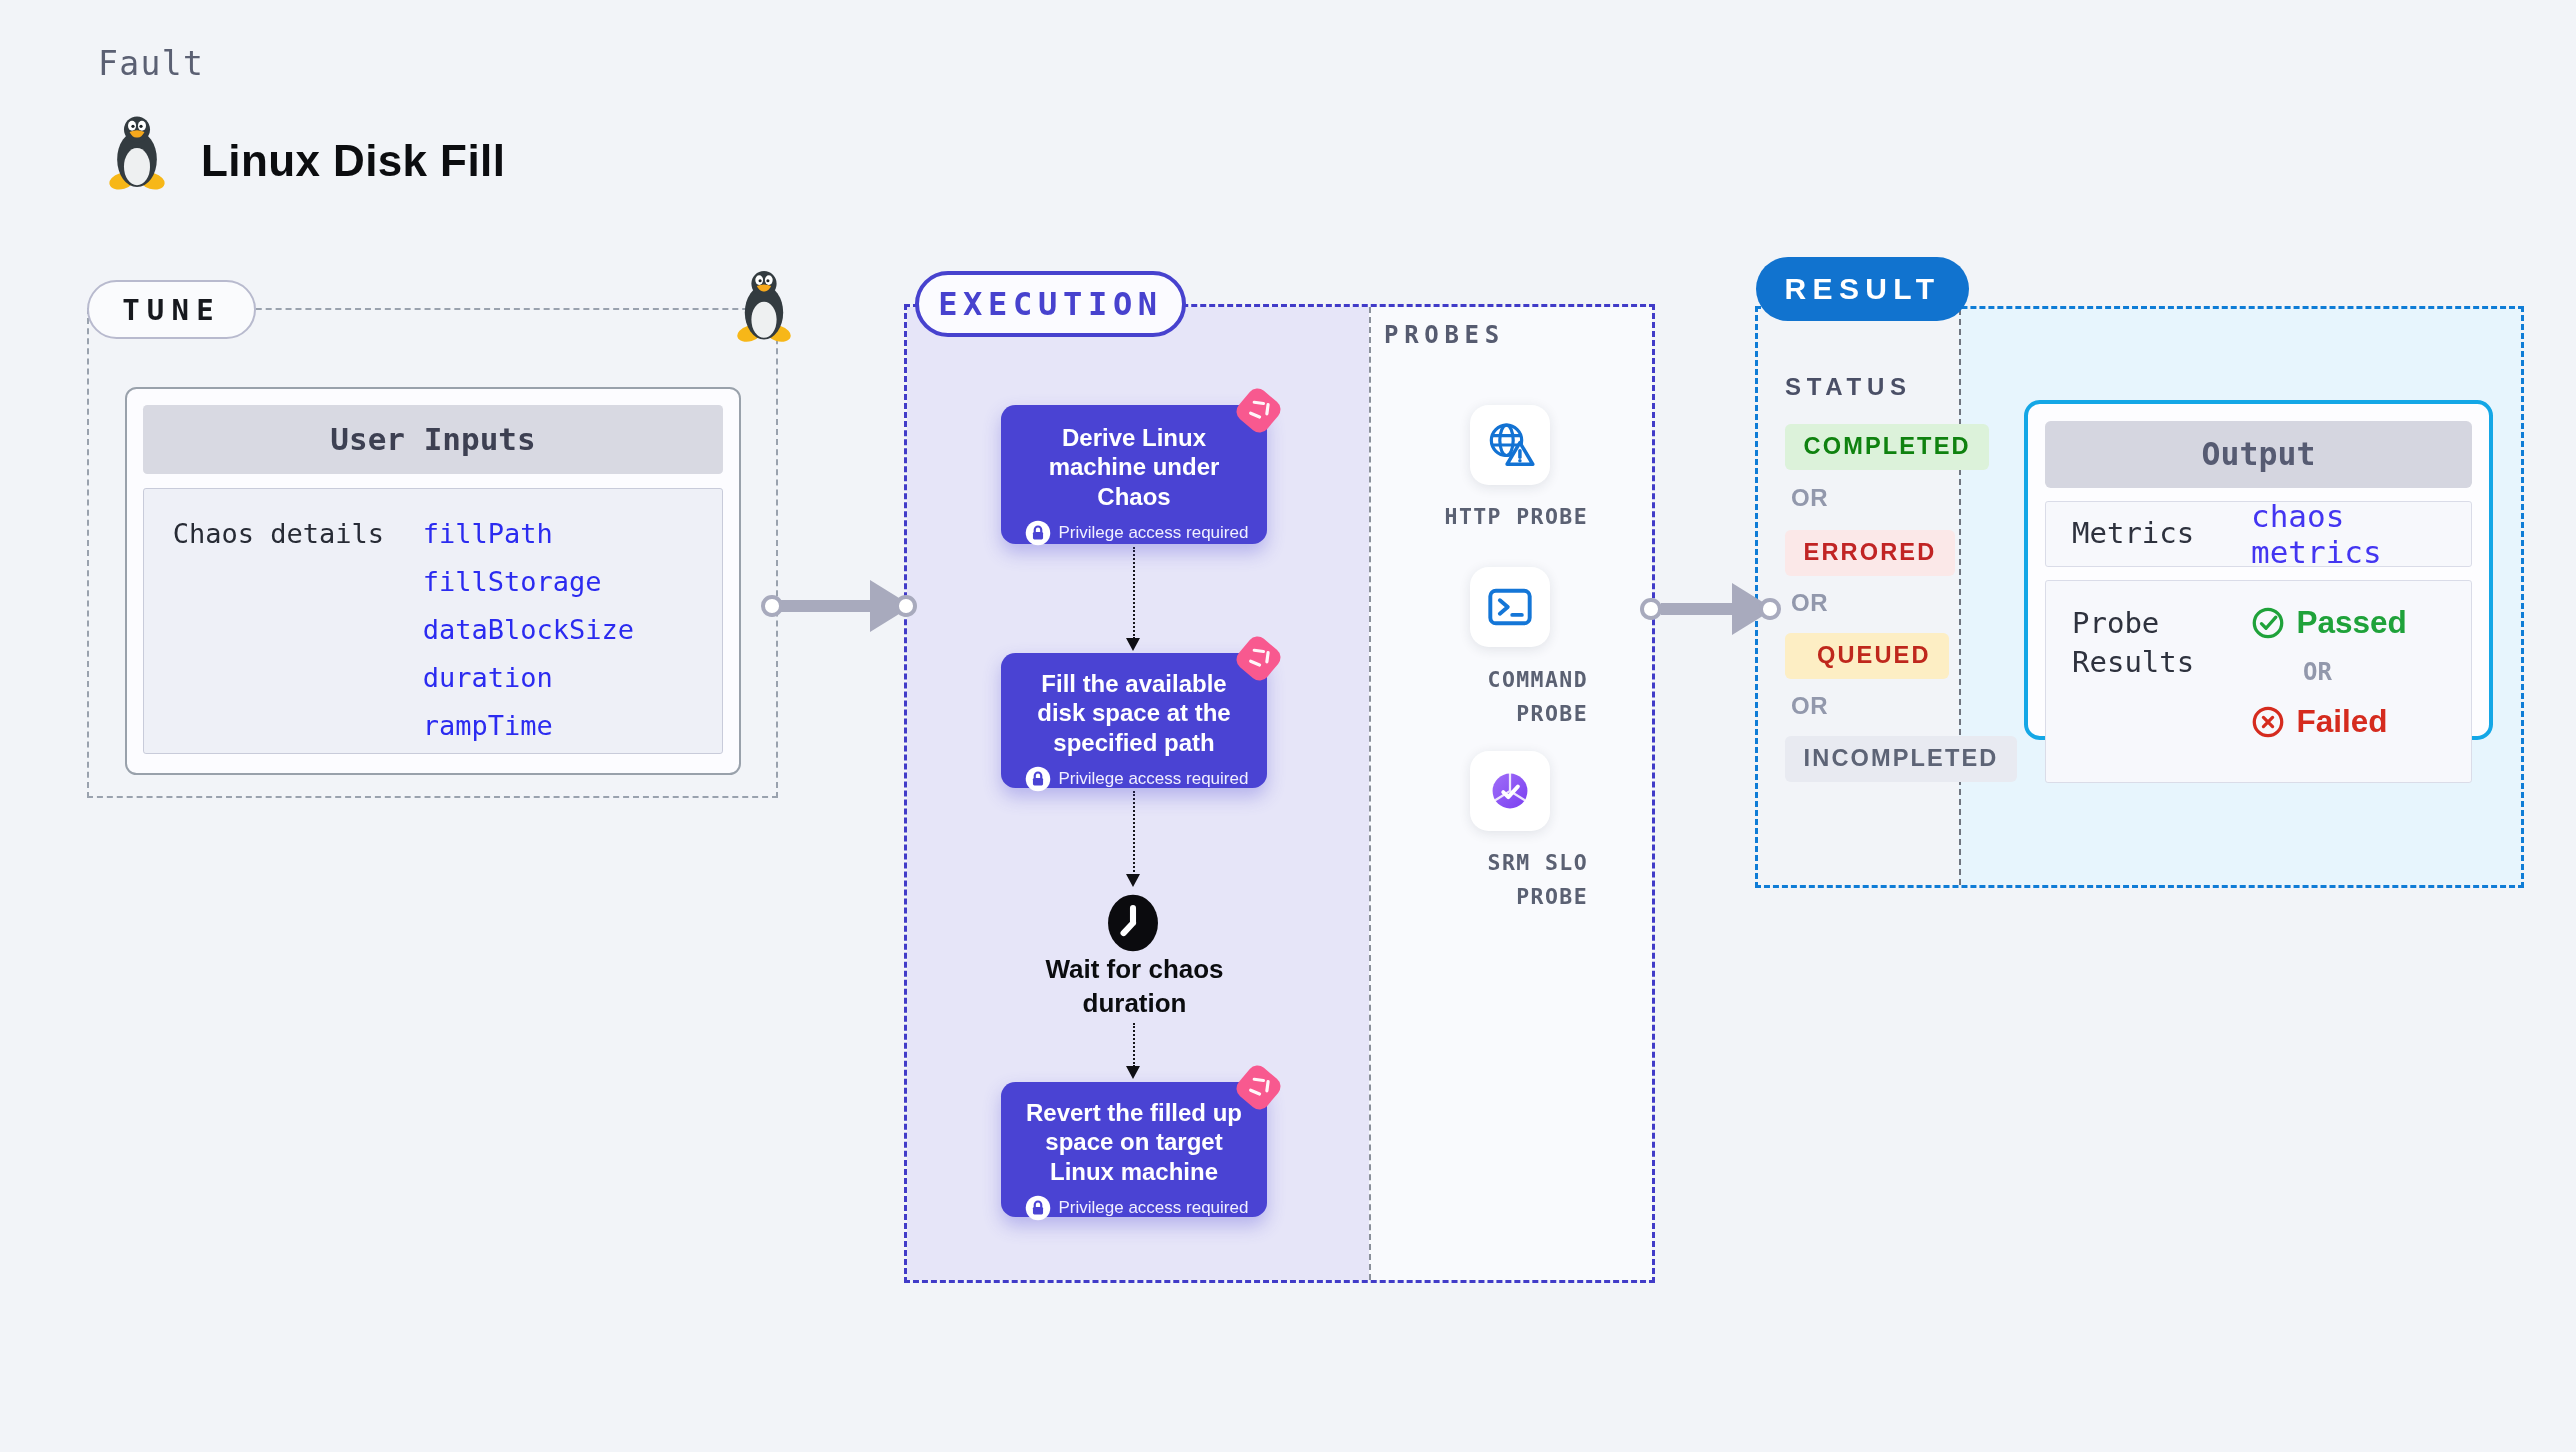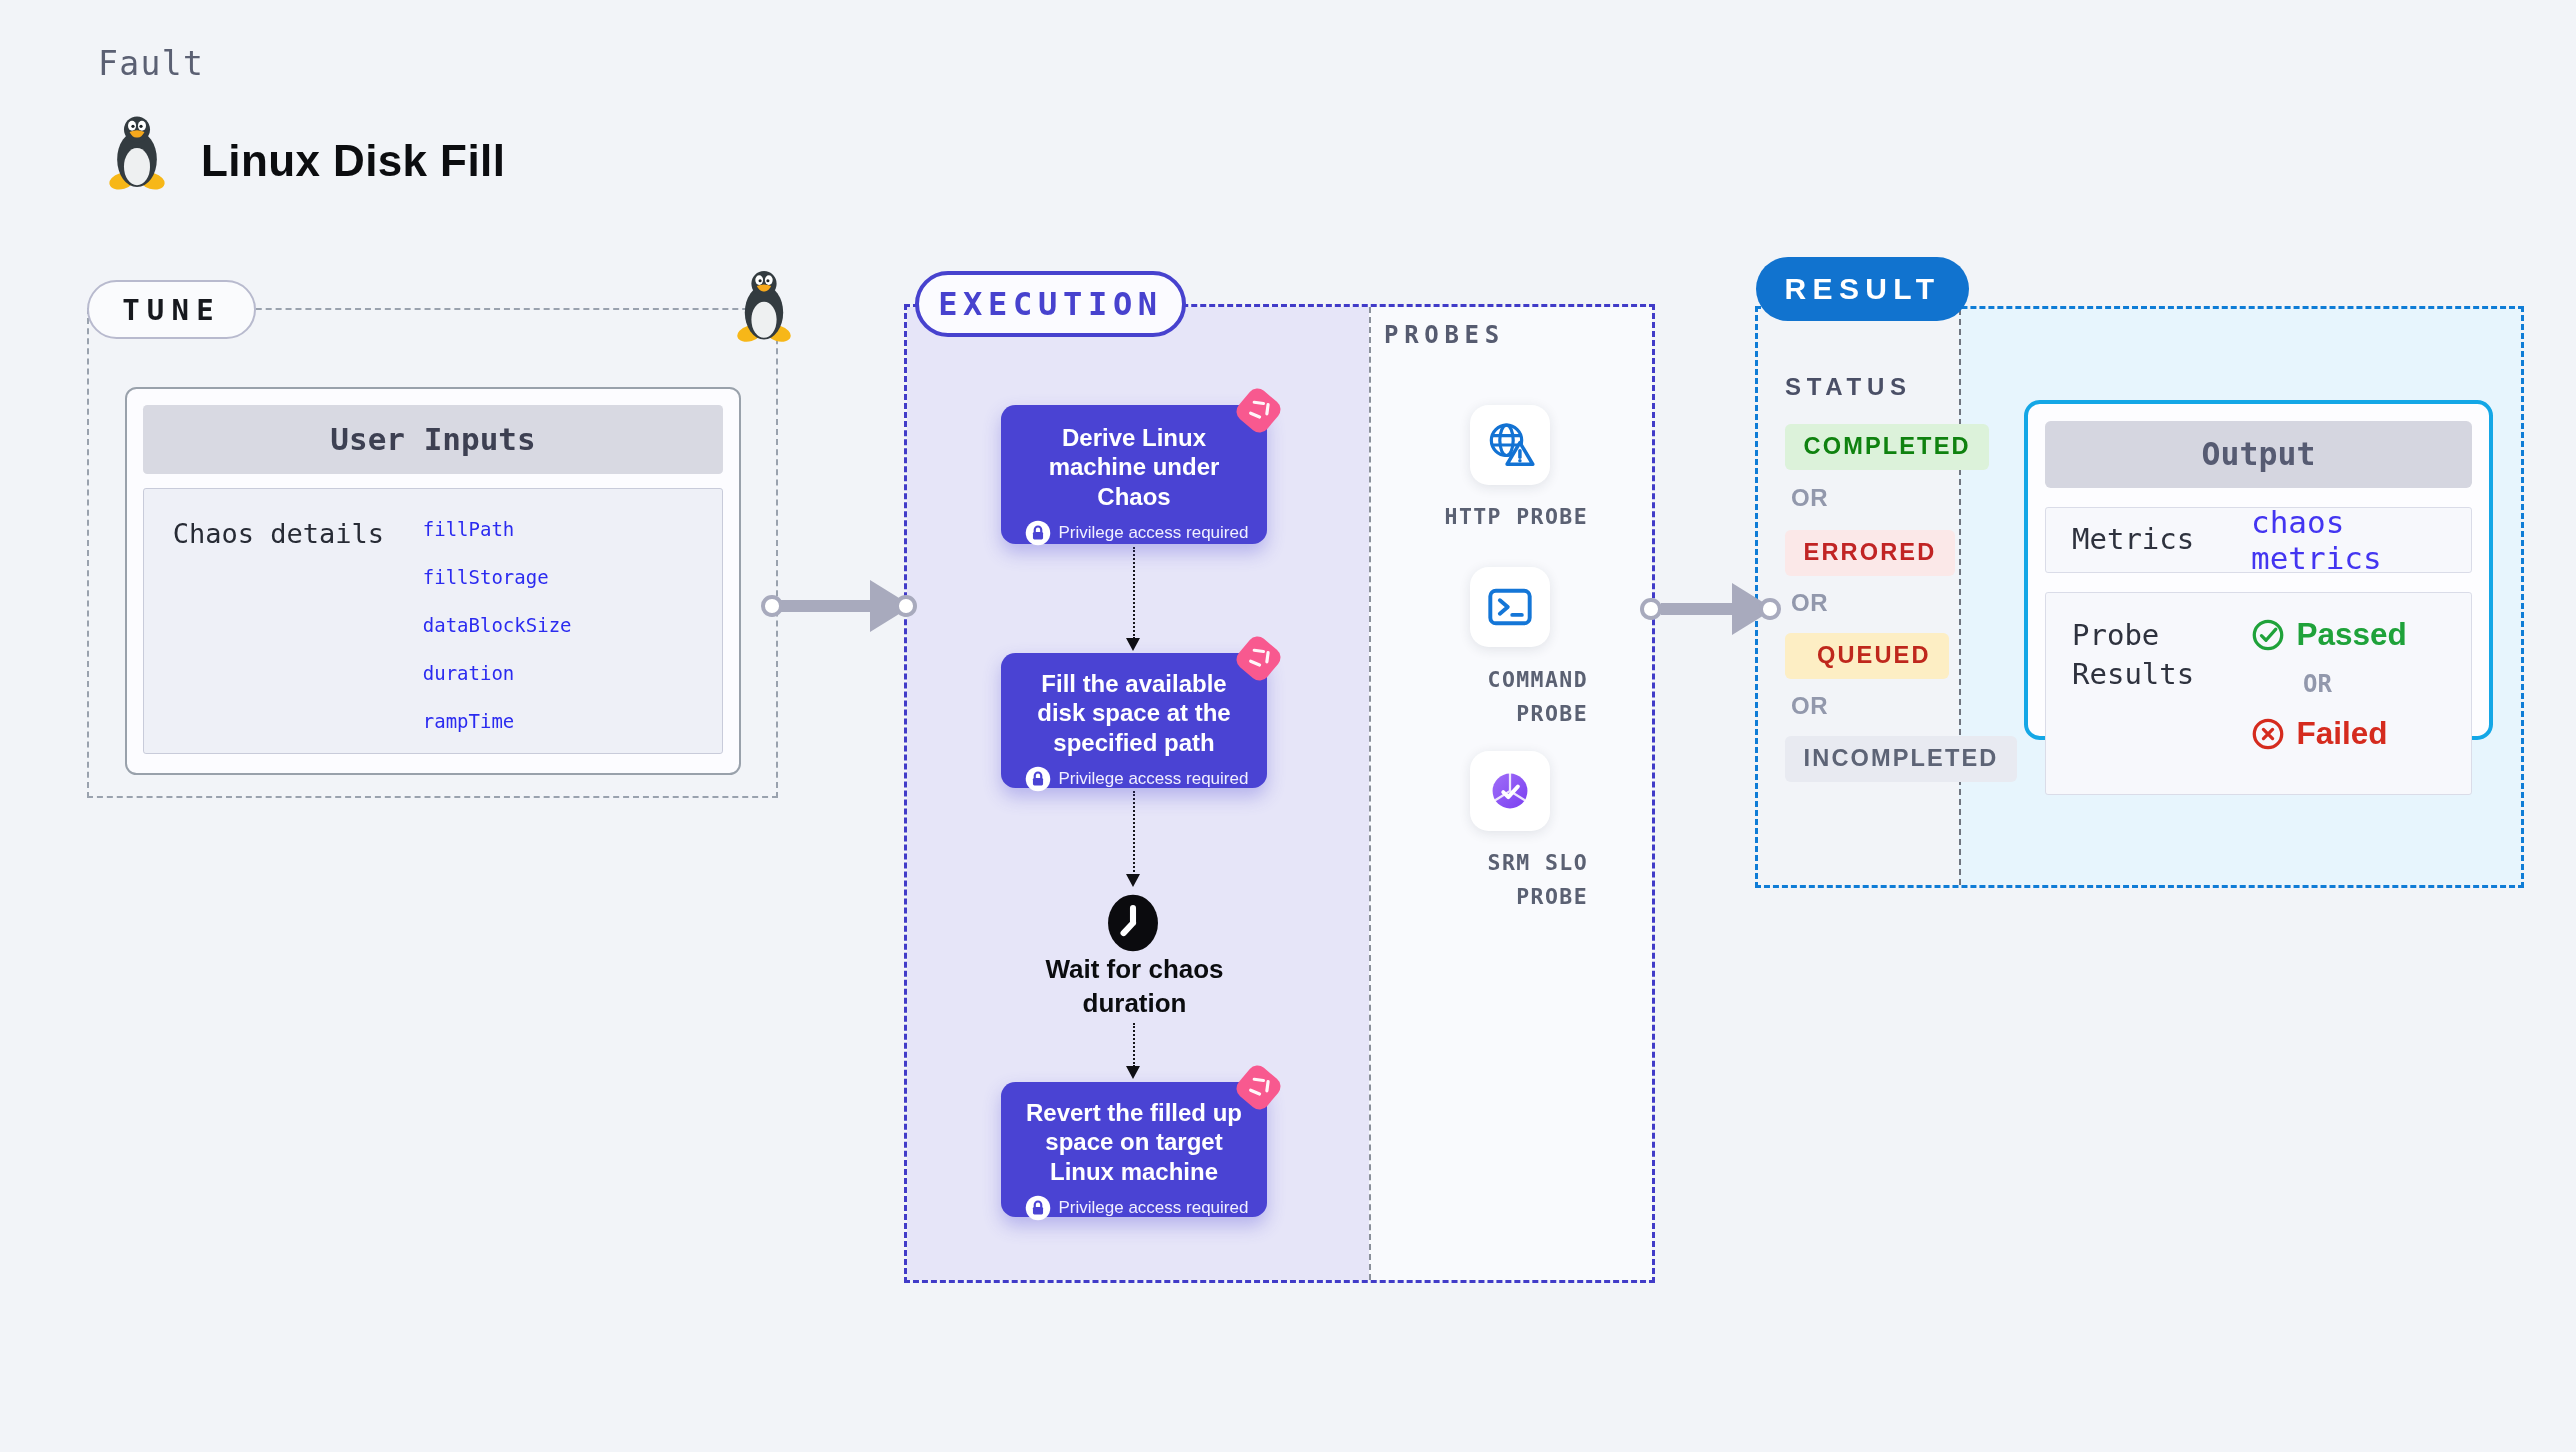--- a/index.html
+++ b/index.html
@@ -54,21 +54,21 @@
   .ui-body {
     position:relative; margin-top:14.3px; height:266px;
     background:#eef0f7; border:1.4px solid #c8cbda; border-radius:2.9px;
   }
   .chaos-label {
     position:absolute; left:29px; top:29px;
     font-family:"DejaVu Sans Mono", monospace; font-size:27px; color:#272b35;
   }
   .ui-value {
     position:absolute; left:279px;
-    font-family:"DejaVu Sans Mono", monospace; font-size:19px; color:#2b2bf0;
+    font-family:"DejaVu Sans Mono", monospace; font-size:27px; color:#2b2bf0;
   }
 
   
   .ring {
     position:absolute; width:21.5px; height:21.5px; border-radius:50%;
     background:#ffffff; border:4.3px solid #a8aabd; z-index:8;
   }
   .shaft { position:absolute; height:11.5px; background:#a8aabd; z-index:7; }
   .ahead {
     position:absolute; width:0; height:0; z-index:7;
@@ -172,21 +172,21 @@
     position:absolute; left:2024px; top:400px; width:469px; height:340px;
     background:#fdfdff; border:4.3px solid #14a7e6; border-radius:15.8px;
     padding:17px; z-index:4;
   }
   .output-header {
     height:67px; line-height:67px; background:#d5d6e0; border-radius:5.7px;
     text-align:center; font-family:"DejaVu Sans Mono", monospace;
     font-size:31.5px; font-weight:bold; color:#565b72;
   }
   .output-row {
-    margin-top:19px; background:#f7f8fc; border:1.4px solid #dadce8; border-radius:2.9px;
+    margin-top:13px; background:#f7f8fc; border:1.4px solid #dadce8; border-radius:2.9px;
     display:flex; padding-left:26px;
   }
   .row-metrics { height:66px; align-items:center; }
   .row-probe { height:203px; padding-top:23px; }
   .row-label {
     flex:0 0 179px; font-family:"DejaVu Sans Mono", monospace;
     font-size:29px; color:#2e323e; line-height:1.35;
   }
   .metrics-link {
     font-family:"DejaVu Sans Mono", monospace; font-size:31px; color:#4335f1;

